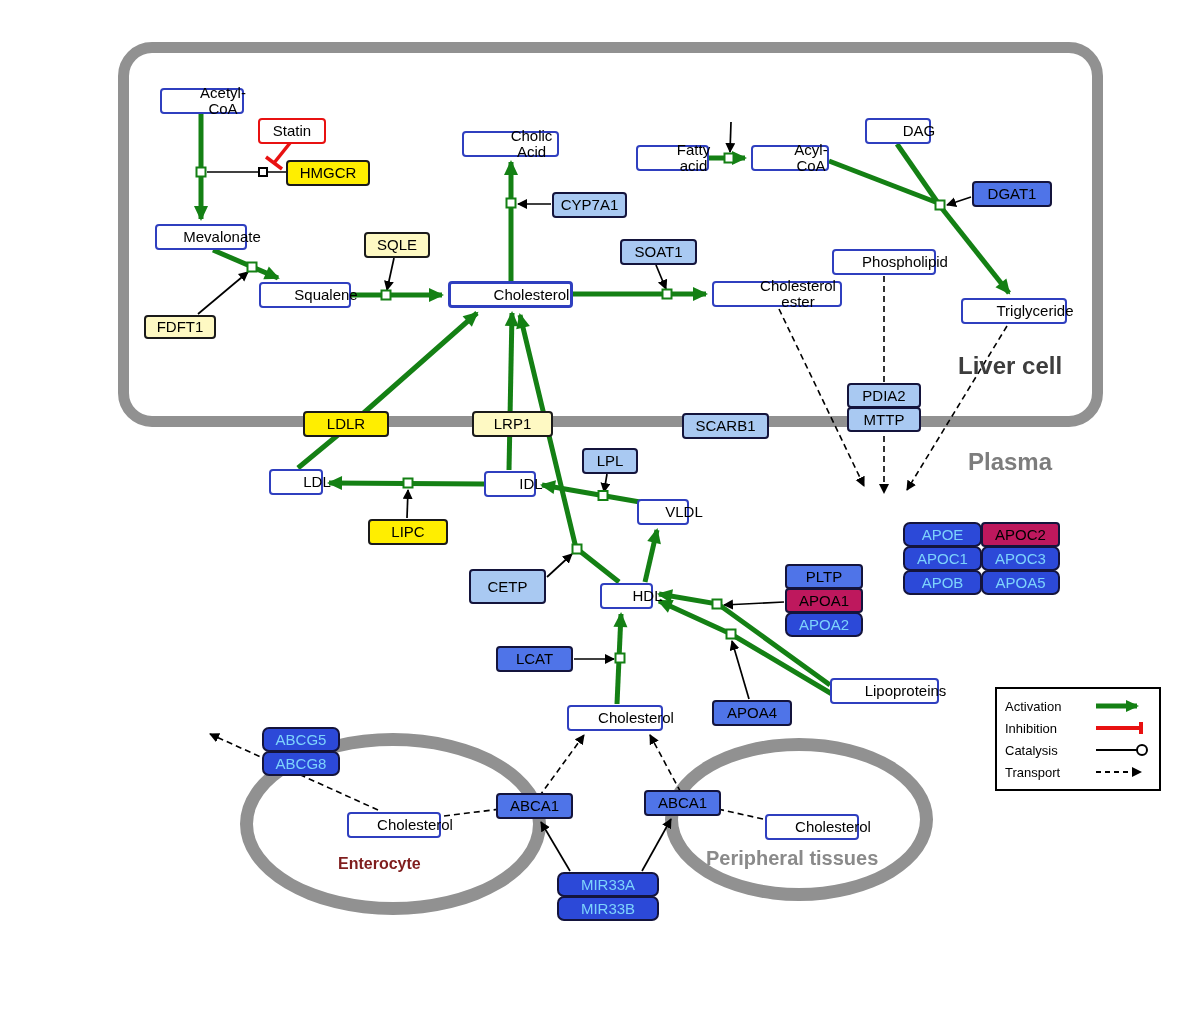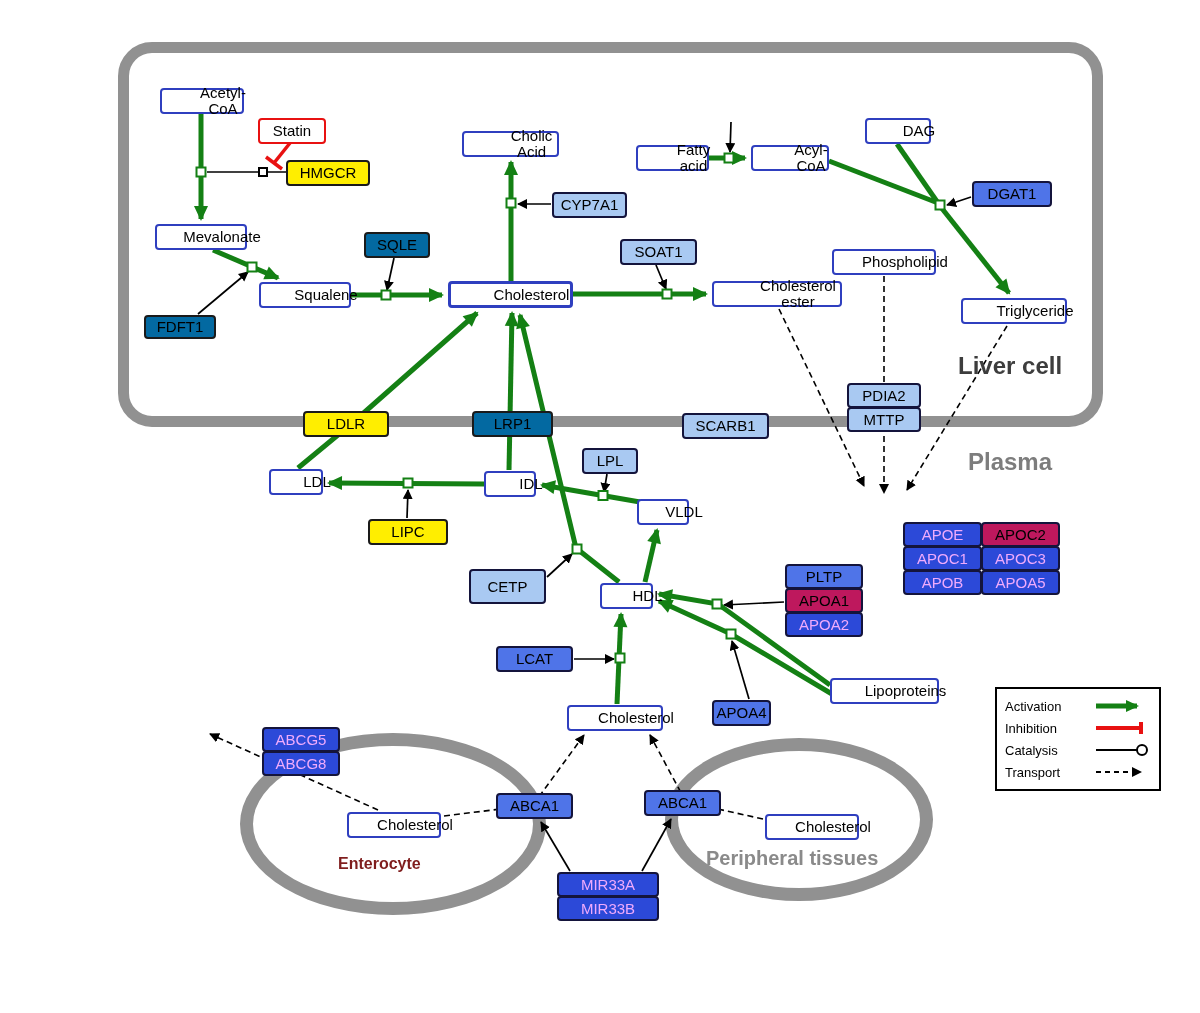--- a/index.html
+++ b/index.html
@@ -20,25 +20,25 @@
   svg.edges{position:absolute;left:0;top:0;width:1200px;height:1013px;}
 
   
   .node{position:absolute;box-sizing:border-box;display:flex;align-items:center;justify-content:center;
         text-align:center;font-size:15px;line-height:1.05;border-radius:4px;color:#000;background:#fff;
         border:2px solid #2f3fbf;cursor:pointer;}
   .node.white{background:#ffffff;border-color:#2f3fbf;padding-left:42px;}
   .node.bold-border{border-width:3px;}
   .node.red{background:#ffffff;border-color:#e81111;}
   .node.yellow{background:#ffee00;border-color:#1a1a1a;}
-  .node.paleyellow{background:#0369a1;border-color:#1a1a1a;}
+  .node.paleyellow{background:#fef9c3;border-color:#1a1a1a;}
   .node.lightblue{background:#a9c9f2;border-color:#14143c;}
   .node.blue{background:#4f74e8;border-color:#14143c;}
   .node.midblue{background:#be185d;border-color:#14143c;text-align:right;}
-  .node.darkblue{background:#2c49d8;border-color:#14143c;color:#f0abfc;}
+  .node.darkblue{background:#2c49d8;border-color:#14143c;color:#7dd3fc;border-radius:7px;}
 
   
   .legend{position:absolute;left:995px;top:687px;width:166px;height:104px;border:2px solid #000;
           background:#fff;box-sizing:border-box;padding:6px 8px;display:flex;flex-direction:column;justify-content:space-between;}
   .legend-row{display:flex;align-items:center;justify-content:space-between;height:22px;}
   .legend-row .lab{font-size:13px;color:#000;}
 </style>
 </head>
 <body>
 
@@ -167,21 +167,21 @@
   <div class="node blue" style="left:496px;top:646px;width:77px;height:26px">LCAT</div>
   <div class="node blue" style="left:785px;top:564px;width:78px;height:25px">PLTP</div>
   <div class="node midblue" style="left:785px;top:588px;width:78px;height:25px">APOA1</div>
   <div class="node darkblue" style="left:785px;top:612px;width:78px;height:25px">APOA2</div>
   <div class="node darkblue" style="left:903px;top:522px;width:79px;height:25px">APOE</div>
   <div class="node midblue" style="left:981px;top:522px;width:79px;height:25px">APOC2</div>
   <div class="node darkblue" style="left:903px;top:546px;width:79px;height:25px">APOC1</div>
   <div class="node darkblue" style="left:981px;top:546px;width:79px;height:25px">APOC3</div>
   <div class="node darkblue" style="left:903px;top:570px;width:79px;height:25px">APOB</div>
   <div class="node darkblue" style="left:981px;top:570px;width:79px;height:25px">APOA5</div>
-  <div class="node blue" style="left:712px;top:700px;width:59px;height:26px">APOA4</div>
+  <div class="node blue" style="left:712px;top:700px;width:80px;height:26px">APOA4</div>
   <div class="node white" style="left:830px;top:678px;width:109px;height:26px">Lipoproteins</div>
   <div class="node white" style="left:567px;top:705px;width:96px;height:26px">Cholesterol</div>
   <div class="node darkblue" style="left:262px;top:727px;width:78px;height:25px">ABCG5</div>
   <div class="node darkblue" style="left:262px;top:751px;width:78px;height:25px">ABCG8</div>
   <div class="node white" style="left:347px;top:812px;width:94px;height:26px">Cholesterol</div>
   <div class="node blue" style="left:496px;top:793px;width:77px;height:26px">ABCA1</div>
   <div class="node blue" style="left:644px;top:790px;width:77px;height:26px">ABCA1</div>
   <div class="node white" style="left:765px;top:814px;width:94px;height:26px">Cholesterol</div>
   <div class="node darkblue" style="left:557px;top:872px;width:102px;height:25px">MIR33A</div>
   <div class="node darkblue" style="left:557px;top:896px;width:102px;height:25px">MIR33B</div>

